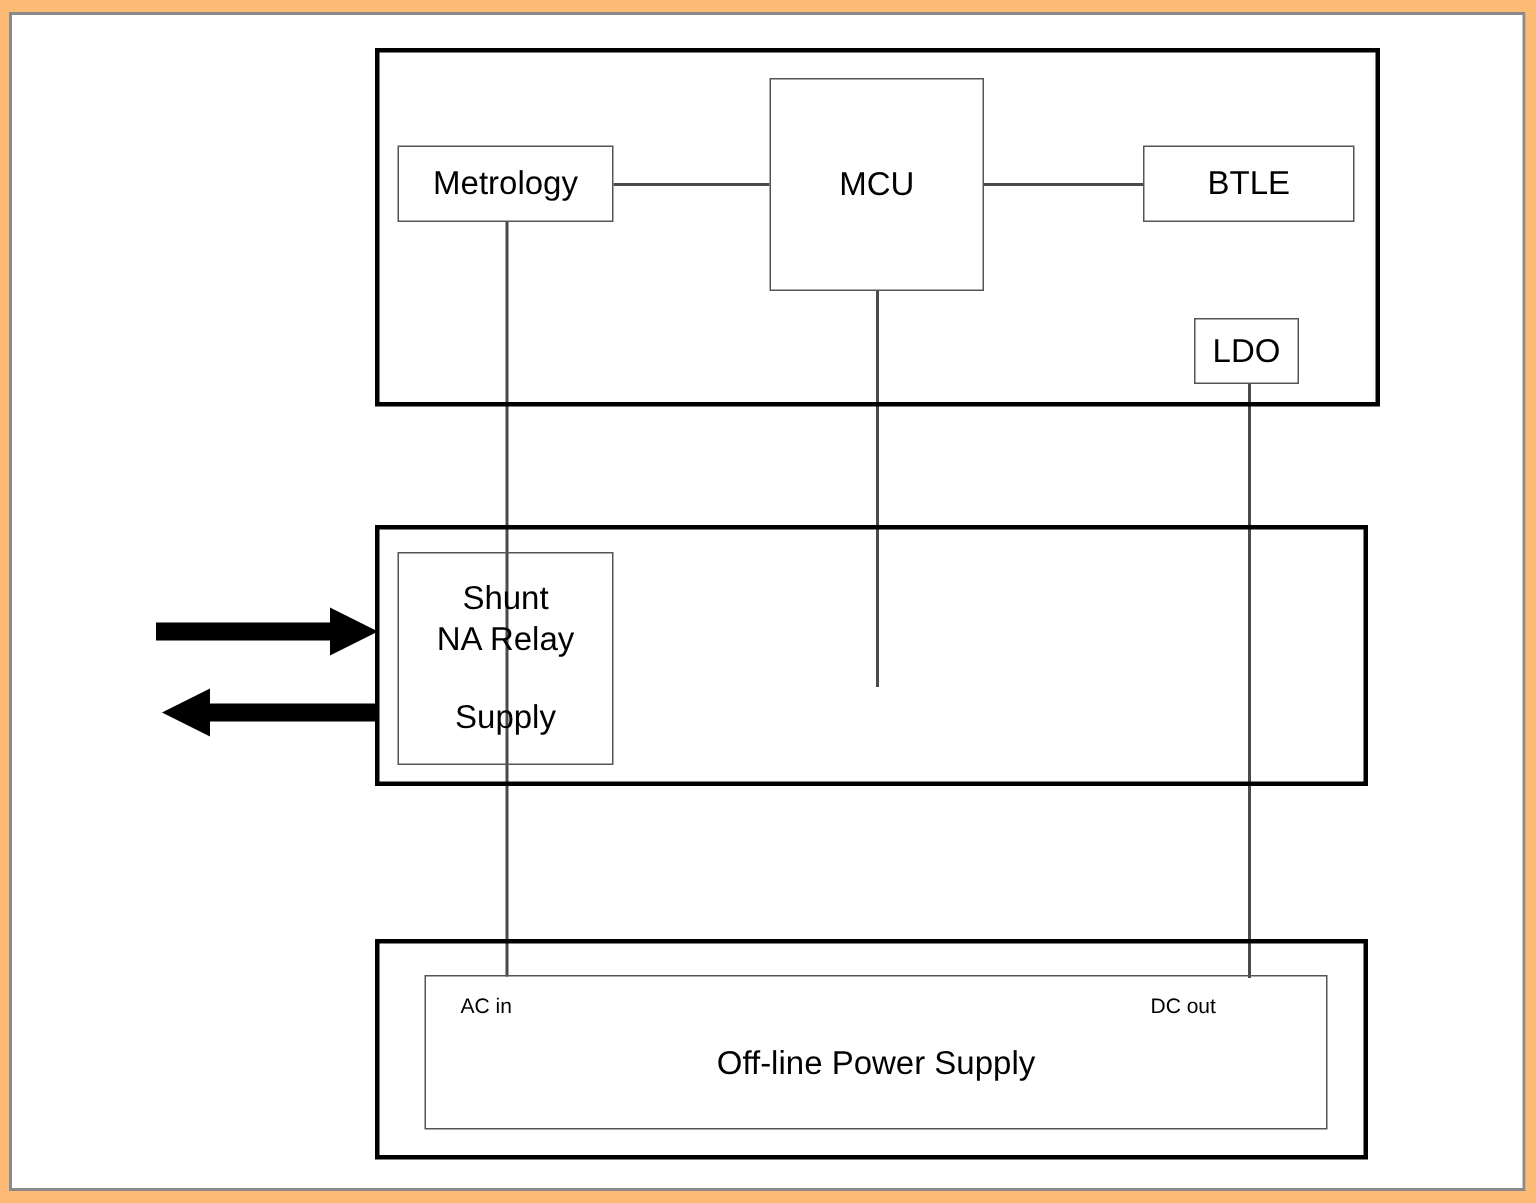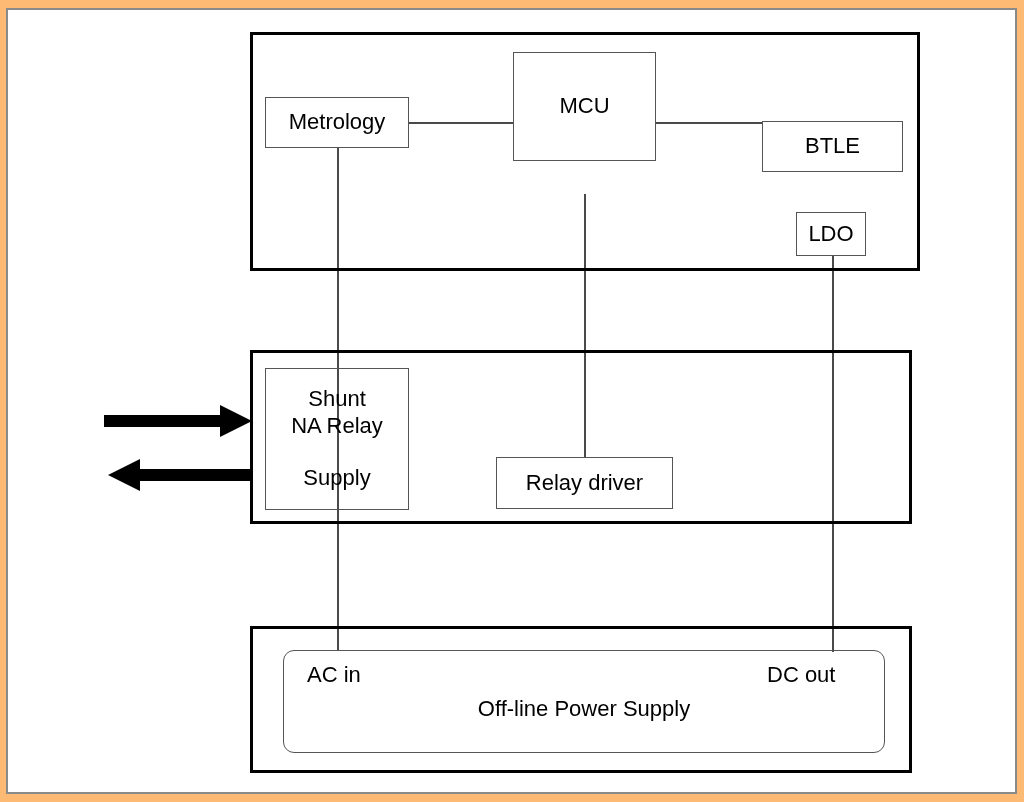--- a/index.html
+++ b/index.html
@@ -56,21 +56,21 @@
   .wire {
     position: absolute;
     background: #4a4a4a;
   }
   .wire.v { width: 2px; }
   .wire.h { height: 2px; }
   
   .free-label {
     position: absolute;
     color: #000000;
-    font-size: 22px;
+    font-size: 14px;
     white-space: nowrap;
     font-family: "Liberation Sans", sans-serif;
   }
   
   .arrow-wrap {
     position: absolute;
   }
   .arrow-wrap svg { display: block; }
   .stack-lines {
     display: flex;
@@ -96,62 +96,59 @@
   <div class="wire h" style="left:408px; top:122px; width:106px;"></div>
 
   <div class="wire h" style="left:655px; top:122px; width:108px;"></div>
 
   <div class="panel" style="left:250px; top:32px; width:670px; height:239px;"></div>
 
   <div class="block" style="left:265px; top:97px; width:144px; height:51px;">
     <span>Metrology</span>
   </div>
 
-  <div class="block" style="left:513px; top:52px; width:143px; height:109px;">
+  <div class="block" style="left:513px; top:52px; width:143px; height:142px;">
     <span>MCU</span>
   </div>
 
-  <div class="block" style="left:762px; top:97px; width:141px; height:51px;margin-top:24px;">
+  <div class="block" style="left:762px; top:97px; width:141px; height:51px;">
     <span>BTLE</span>
   </div>
 
   <div class="block" style="left:796px; top:212px; width:70px; height:44px;align-items:center;">
     <span>LDO</span>
   </div>
 
   <div class="panel" style="left:250px; top:350px; width:662px; height:174px;"></div>
 
   <div class="block transparent-bg" style="left:265px; top:368px; width:144px; height:142px;">
     <div class="stack-lines">
       <span>Shunt</span>
       <span>NA Relay</span>
       <span class="gap-row"></span>
       <span>Supply</span>
     </div>
   </div>
 
-  <div class="block" style="left:496px; top:457px; width:177px; height:52px;">
-    <span>Relay driver</span>
-  </div>
 
   <div class="arrow-wrap" style="left:100px; top:403px;">
     <svg width="155" height="36" viewBox="0 0 155 36">
       <path d="M4 12 L120 12 L120 2 L152 18 L120 34 L120 24 L4 24 Z" fill="#000000"></path>
     </svg>
   </div>
 
   <div class="arrow-wrap" style="left:104px; top:457px;">
     <svg width="152" height="36" viewBox="0 0 152 36">
       <path d="M148 12 L36 12 L36 2 L4 18 L36 34 L36 24 L148 24 Z" fill="#000000"></path>
     </svg>
   </div>
 
   <div class="panel" style="left:250px; top:626px; width:662px; height:147px;"></div>
 
-  <div class="block transparent-bg" style="left:283px; top:650px; width:602px; height:103px;border-radius:11px;">
+  <div class="block transparent-bg" style="left:283px; top:650px; width:602px; height:103px;">
     <span style="position:relative; top:8px;">Off-line Power Supply</span>
   </div>
 
   <div class="free-label" style="left:307px; top:662px;">AC in</div>
 
   <div class="free-label" style="left:767px; top:662px;">DC out</div>
 
 </div>
 
 </body></html>

